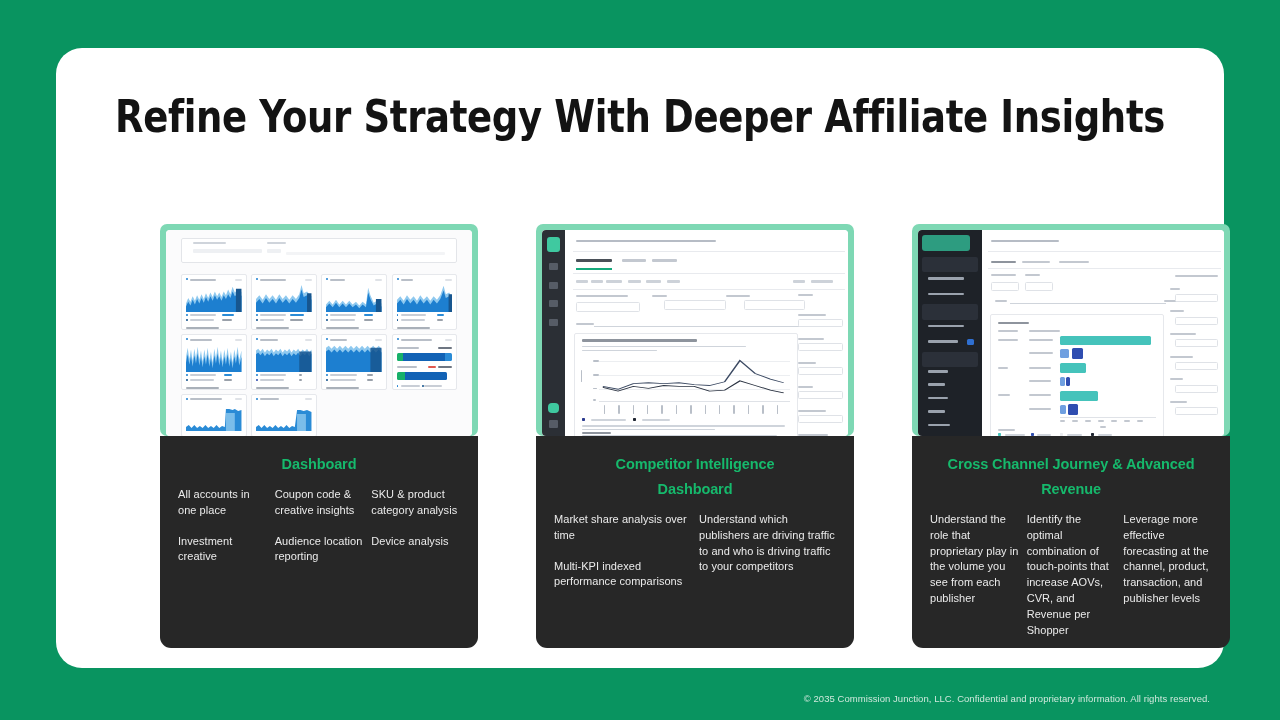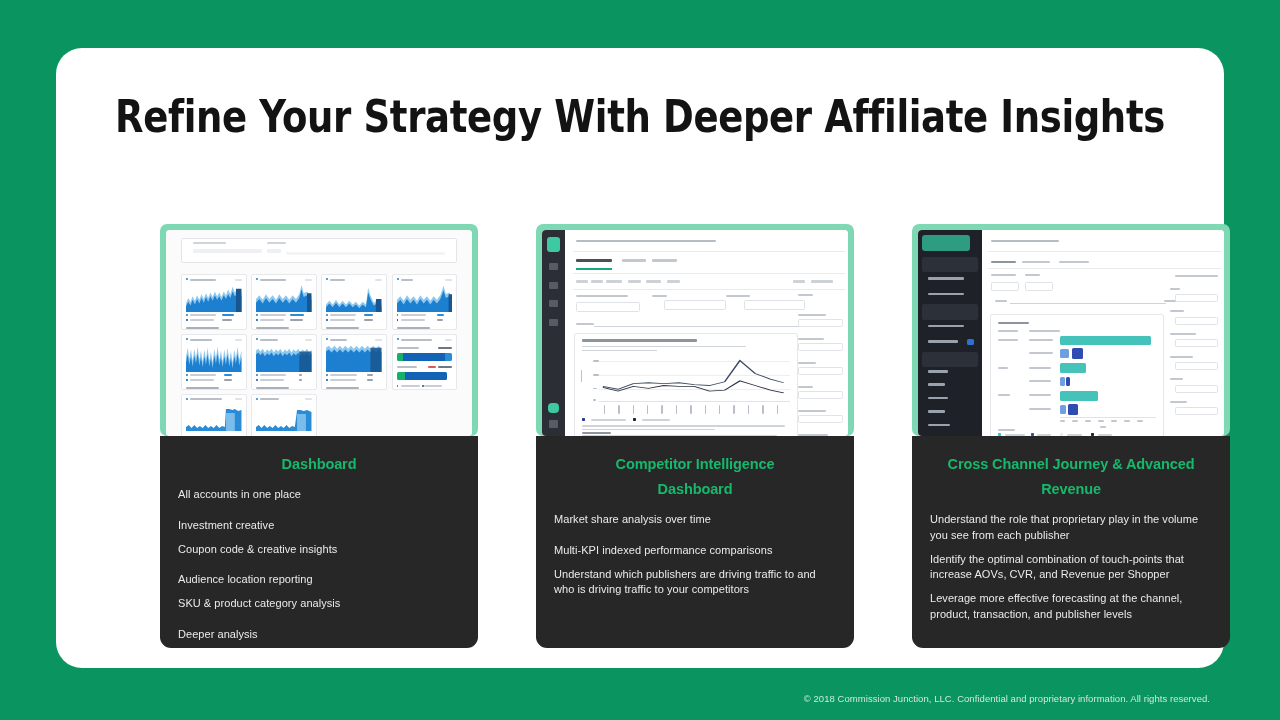--- a/index.html
+++ b/index.html
@@ -76,21 +76,20 @@
     font-size: 14.5px;
     font-weight: 700;
     text-align: center;
     line-height: 25px;
     letter-spacing: -0.1px;
     margin-bottom: 10px;
   }
   .panel-cols {
     display: flex;
     gap: 8px;
-    flex-direction: column;
   }
   .panel-col { flex: 1 1 0; min-width: 0; }
   .bullet {
     color: #ebebeb;
     font-size: 11px;
     line-height: 15.8px;
     margin-bottom: 15px;
     letter-spacing: 0.05px;
   }
   .bullet:last-child { margin-bottom: 0; }
@@ -416,21 +415,21 @@
         <div class="panel-col">
           <div class="bullet">All  accounts in one place</div>
           <div class="bullet">Investment creative</div>
         </div>
         <div class="panel-col">
           <div class="bullet">Coupon code &amp; creative insights</div>
           <div class="bullet">Audience location reporting</div>
         </div>
         <div class="panel-col">
           <div class="bullet">SKU &amp; product category analysis</div>
-          <div class="bullet">Deeper analysis</div>
+          <div class="bullet">Device analysis</div>
         </div>
       </div>
     </div>
   </div>
 
   <div class="card" id="card-1">
 
     <div class="thumb">
       <div class="thumb-inner">
         <div class="d2">
@@ -678,13 +677,13 @@
         </div>
         <div class="panel-col">
           <div class="bullet">Leverage more effective forecasting at the channel, product, transaction, and publisher levels</div>
         </div>
       </div>
     </div>
   </div>
 
 </div>
 
-<div id="footer">© 2018 Commission Junction, LLC. Confidential and proprietary information. All rights reserved.</div>
+<div id="footer">© 2035 Commission Junction, LLC. Confidential and proprietary information. All rights reserved.</div>
 
 </body></html>

